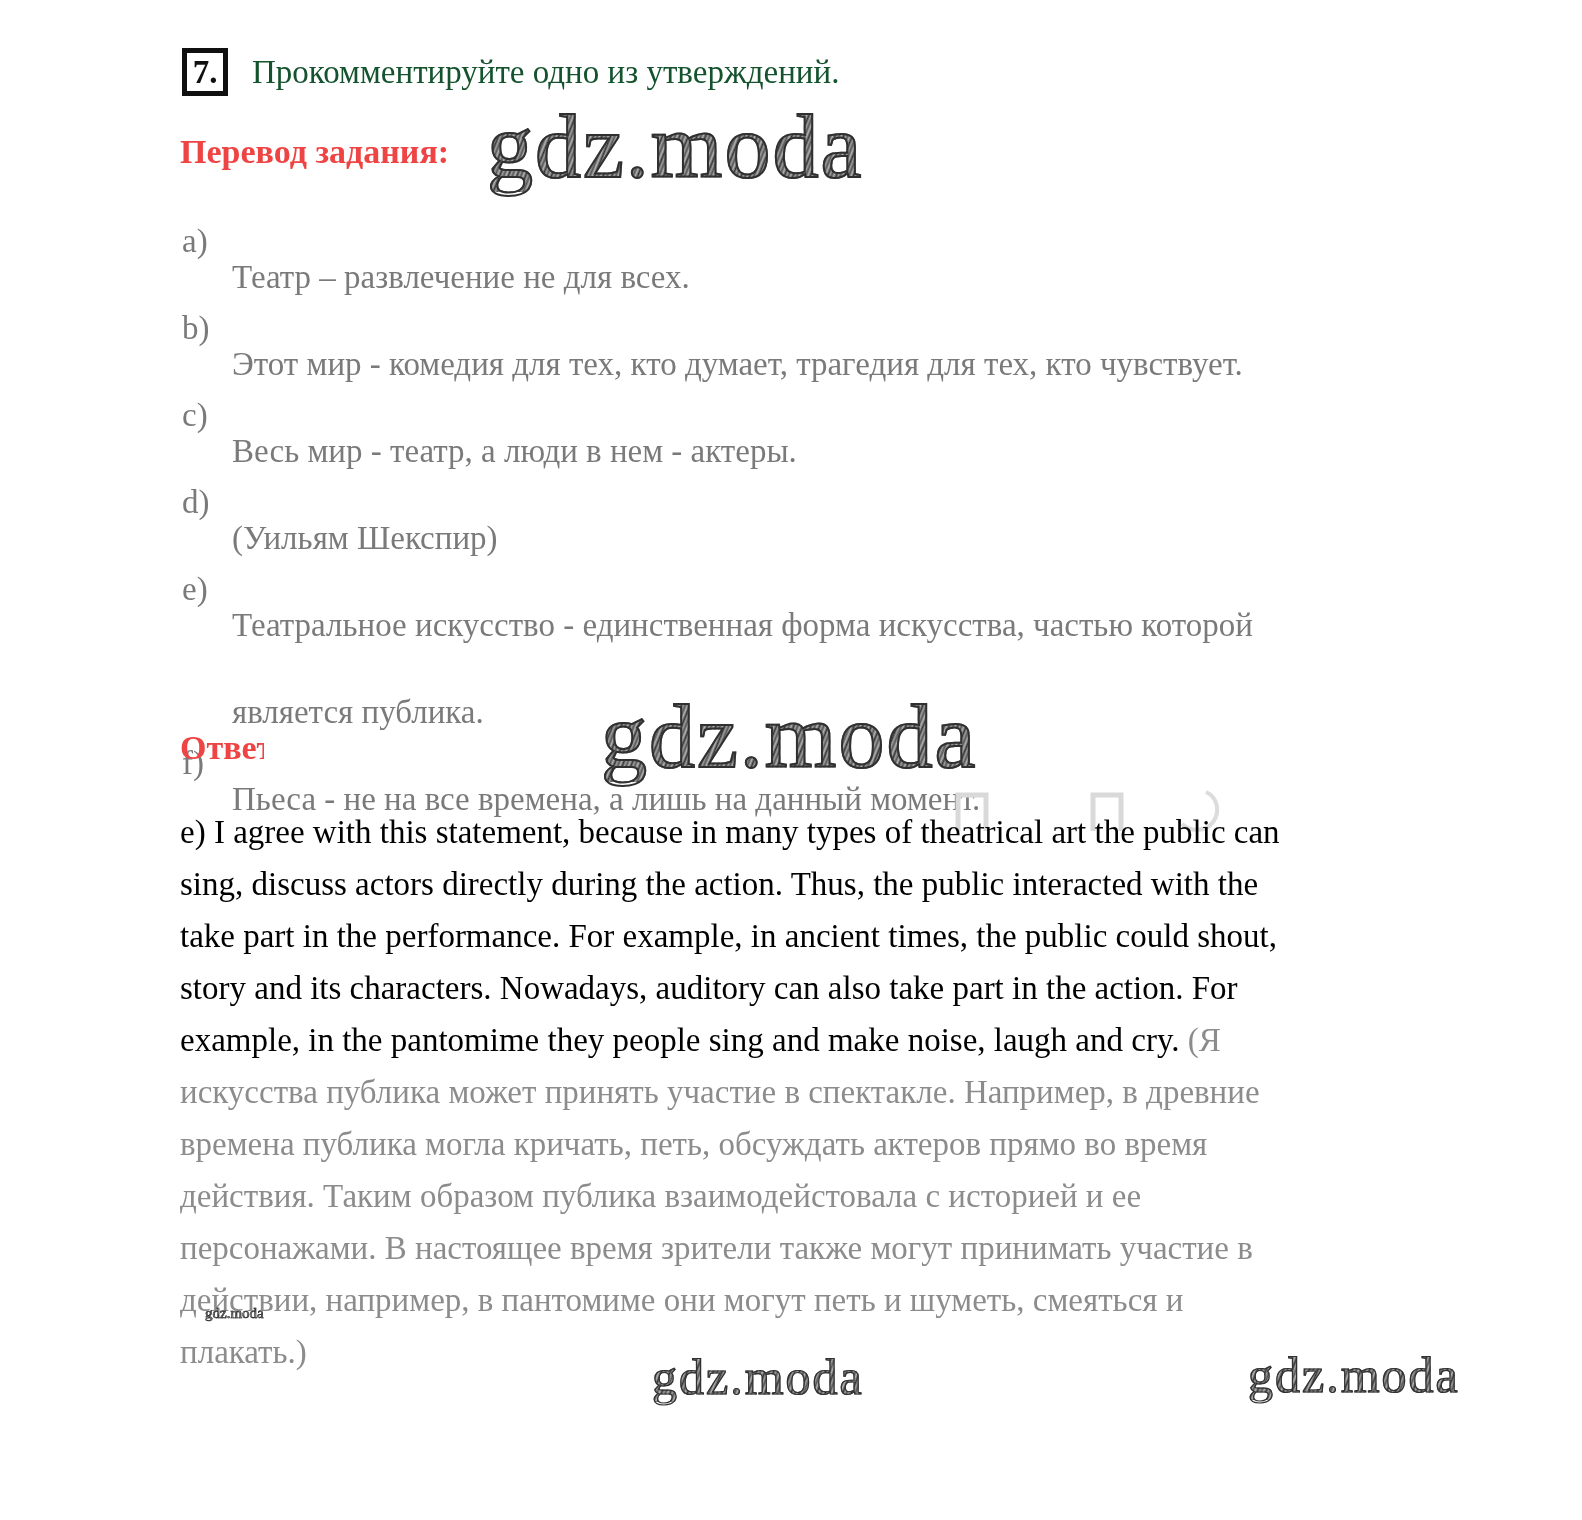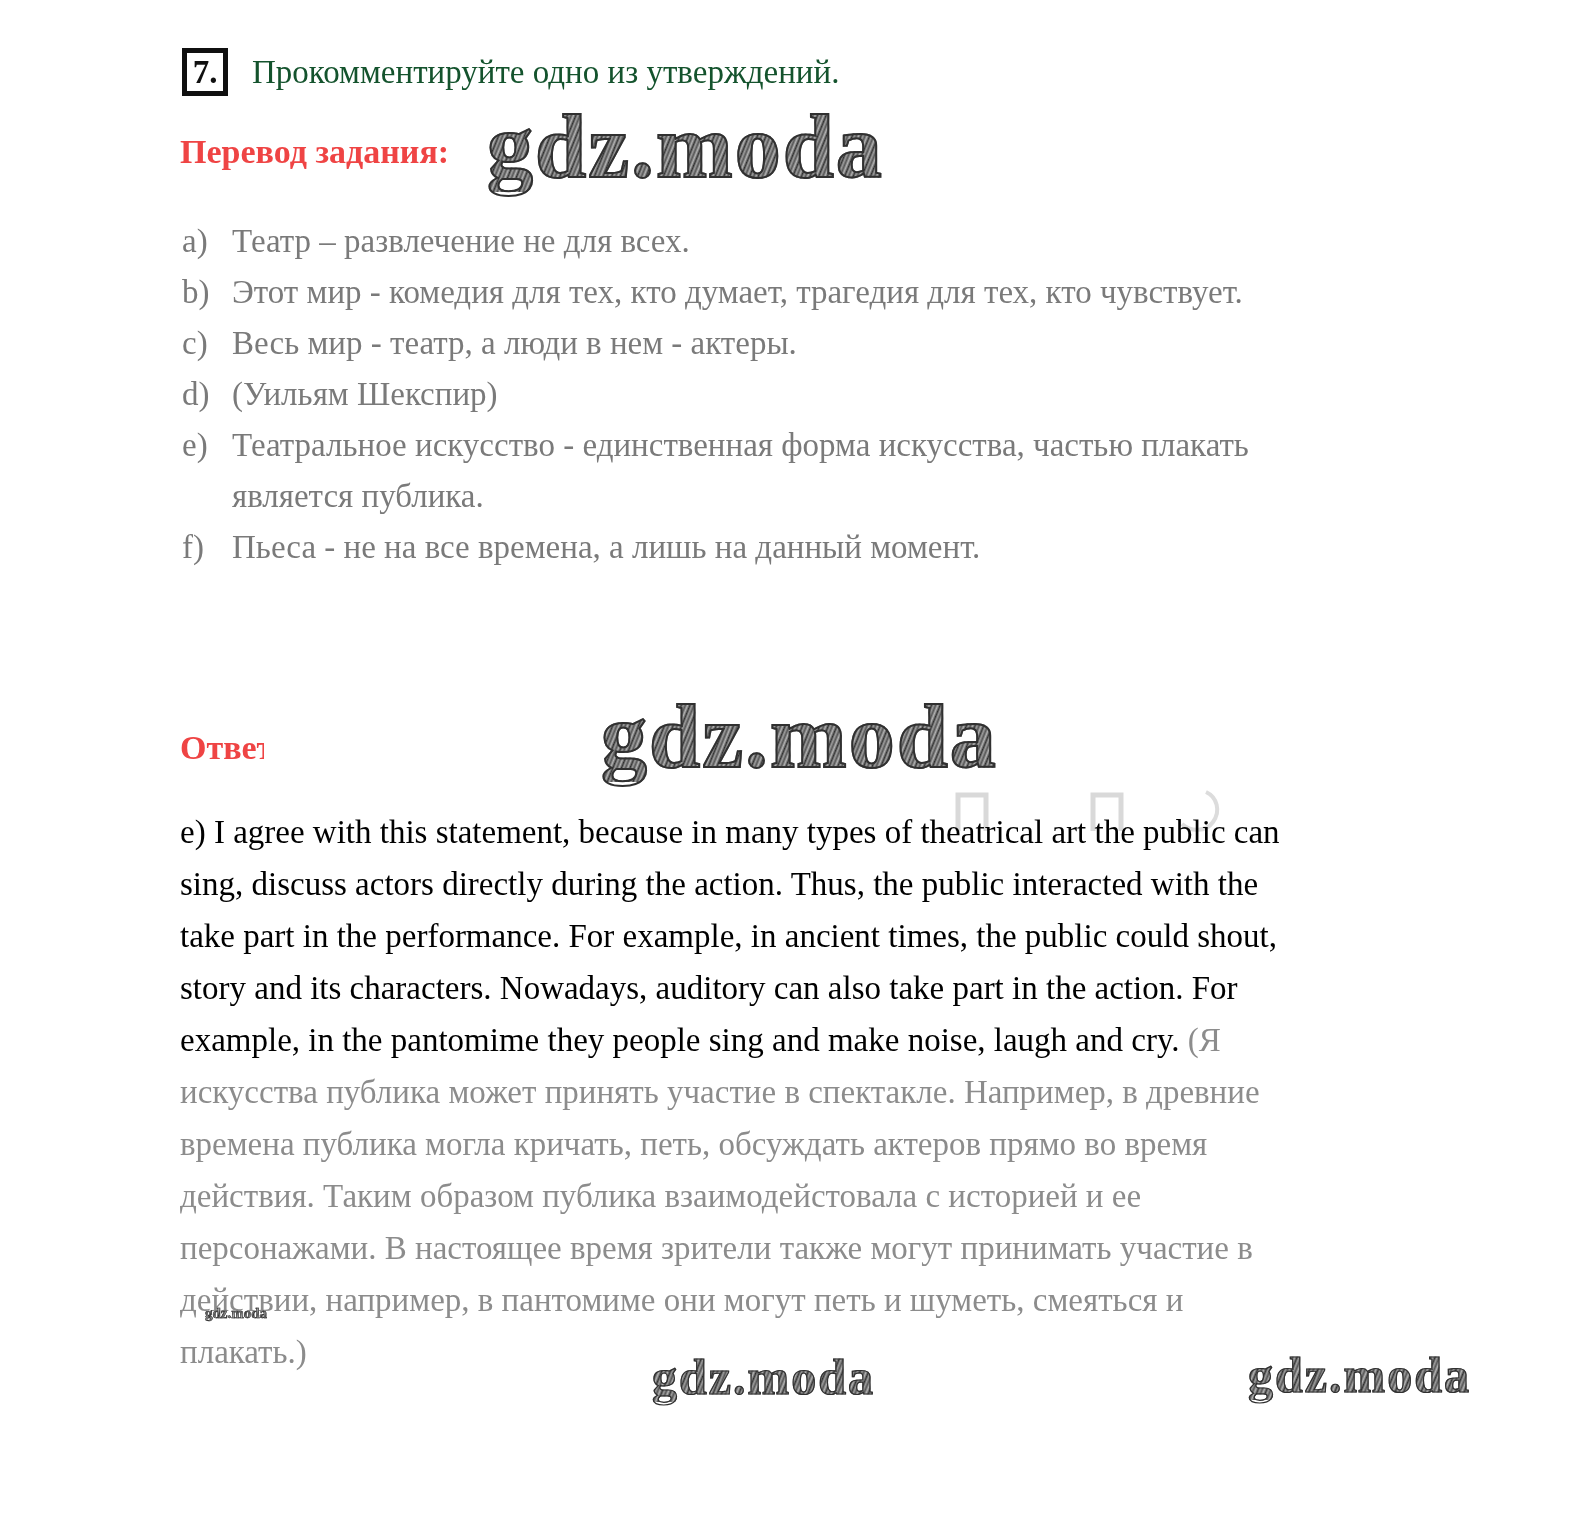--- a/index.html
+++ b/index.html
@@ -21,21 +21,21 @@
   .sec-heading { position:absolute; margin:0; font-weight:bold; font-size:34px; color:#ef4444; white-space:nowrap; }
   .translation-heading { left:180px; top:133px; }
   .answer-heading { left:180px; top:729px; }
   .heading-cut {
     position:absolute; left:264px; top:730px; width:18px; height:38px;
     background:#ffffff;
   }
 
   
   .wm {
-    position:absolute; font-family:"Liberation Serif", serif; font-weight:bold;
+    position:absolute; font-family:"Liberation Serif", serif; font-weight:normal;
     color:#6d6d6d; letter-spacing:2px; white-space:nowrap; line-height:1;
   }
   @supports (-webkit-background-clip: text) {
     .wm {
       background: repeating-linear-gradient(112deg,
         #2e2e2e 0px, #9d9d9d 2px, #565656 4px, #b3b3b3 6px, #444444 8px);
       -webkit-background-clip: text; background-clip: text;
       color: transparent;
       -webkit-text-stroke: 2px #303030;
     }
@@ -52,21 +52,21 @@
   .faint-frag { position:absolute; left:950px; top:786px; }
 
   
   .statements {
     position:absolute; left:182px; top:216px; width:1320px;
     font-size:33px; line-height:51px; color:#7a7a7a;
   }
   .st-item { display:flex; }
   .st-letter { flex:0 0 50px; width:50px; }
   .st-text { flex:1; }
-  .st-text div { white-space:nowrap; }
+  .st-text div { white-space:nowrap;margin-top:36px; }
 
   
   .answer-body {
     position:absolute; left:180px; top:806px; width:1360px;
     font-size:33px; line-height:52px;
   }
   .ans-line { white-space:nowrap; }
   .ans-line .en { color:#000000; }
   .ans-line .ru { color:#8c8c8c; }
 </style>
@@ -107,21 +107,21 @@
       </div>
       <div class="st-item">
         <span class="st-letter">d)</span>
         <span class="st-text">
           <div>(Уильям Шекспир)</div>
         </span>
       </div>
       <div class="st-item">
         <span class="st-letter">e)</span>
         <span class="st-text">
-          <div>Театральное искусство - единственная форма искусства, частью плакать</div>
+          <div>Театральное искусство - единственная форма искусства, частью которой</div>
           <div>является публика.</div>
         </span>
       </div>
       <div class="st-item">
         <span class="st-letter">f)</span>
         <span class="st-text">
           <div>Пьеса - не на все времена, а лишь на данный момент.</div>
         </span>
       </div>
     </div>

